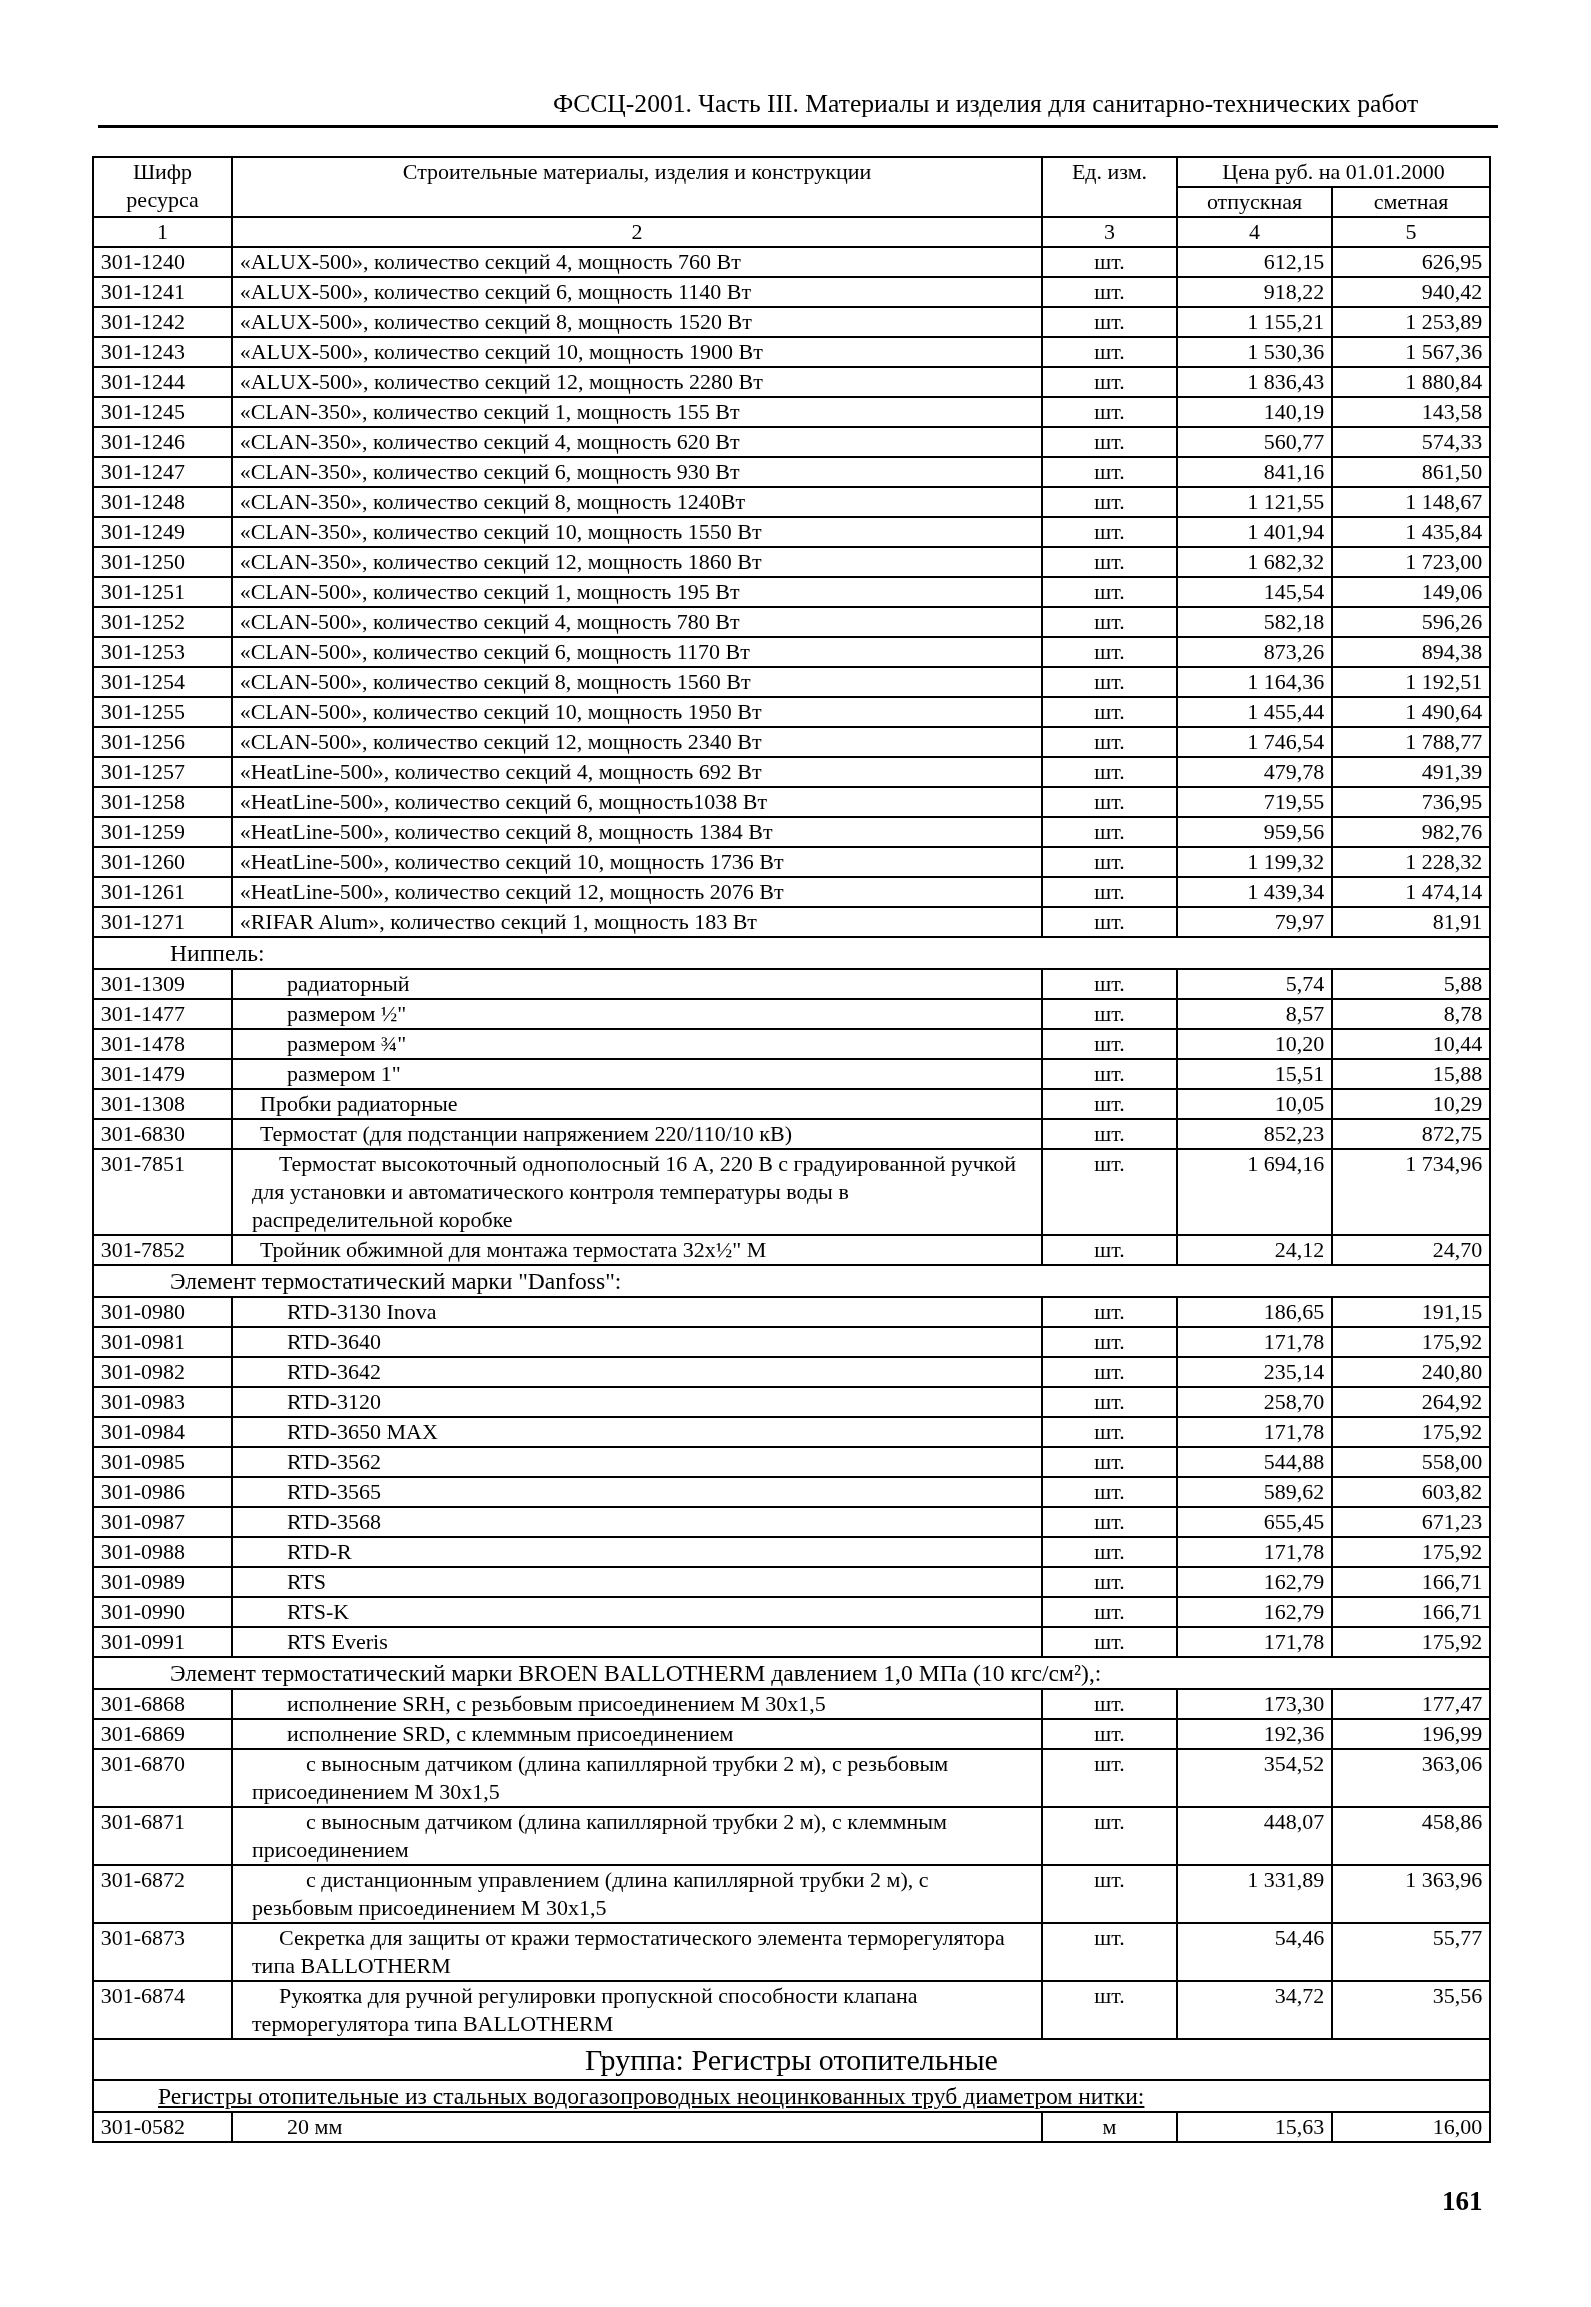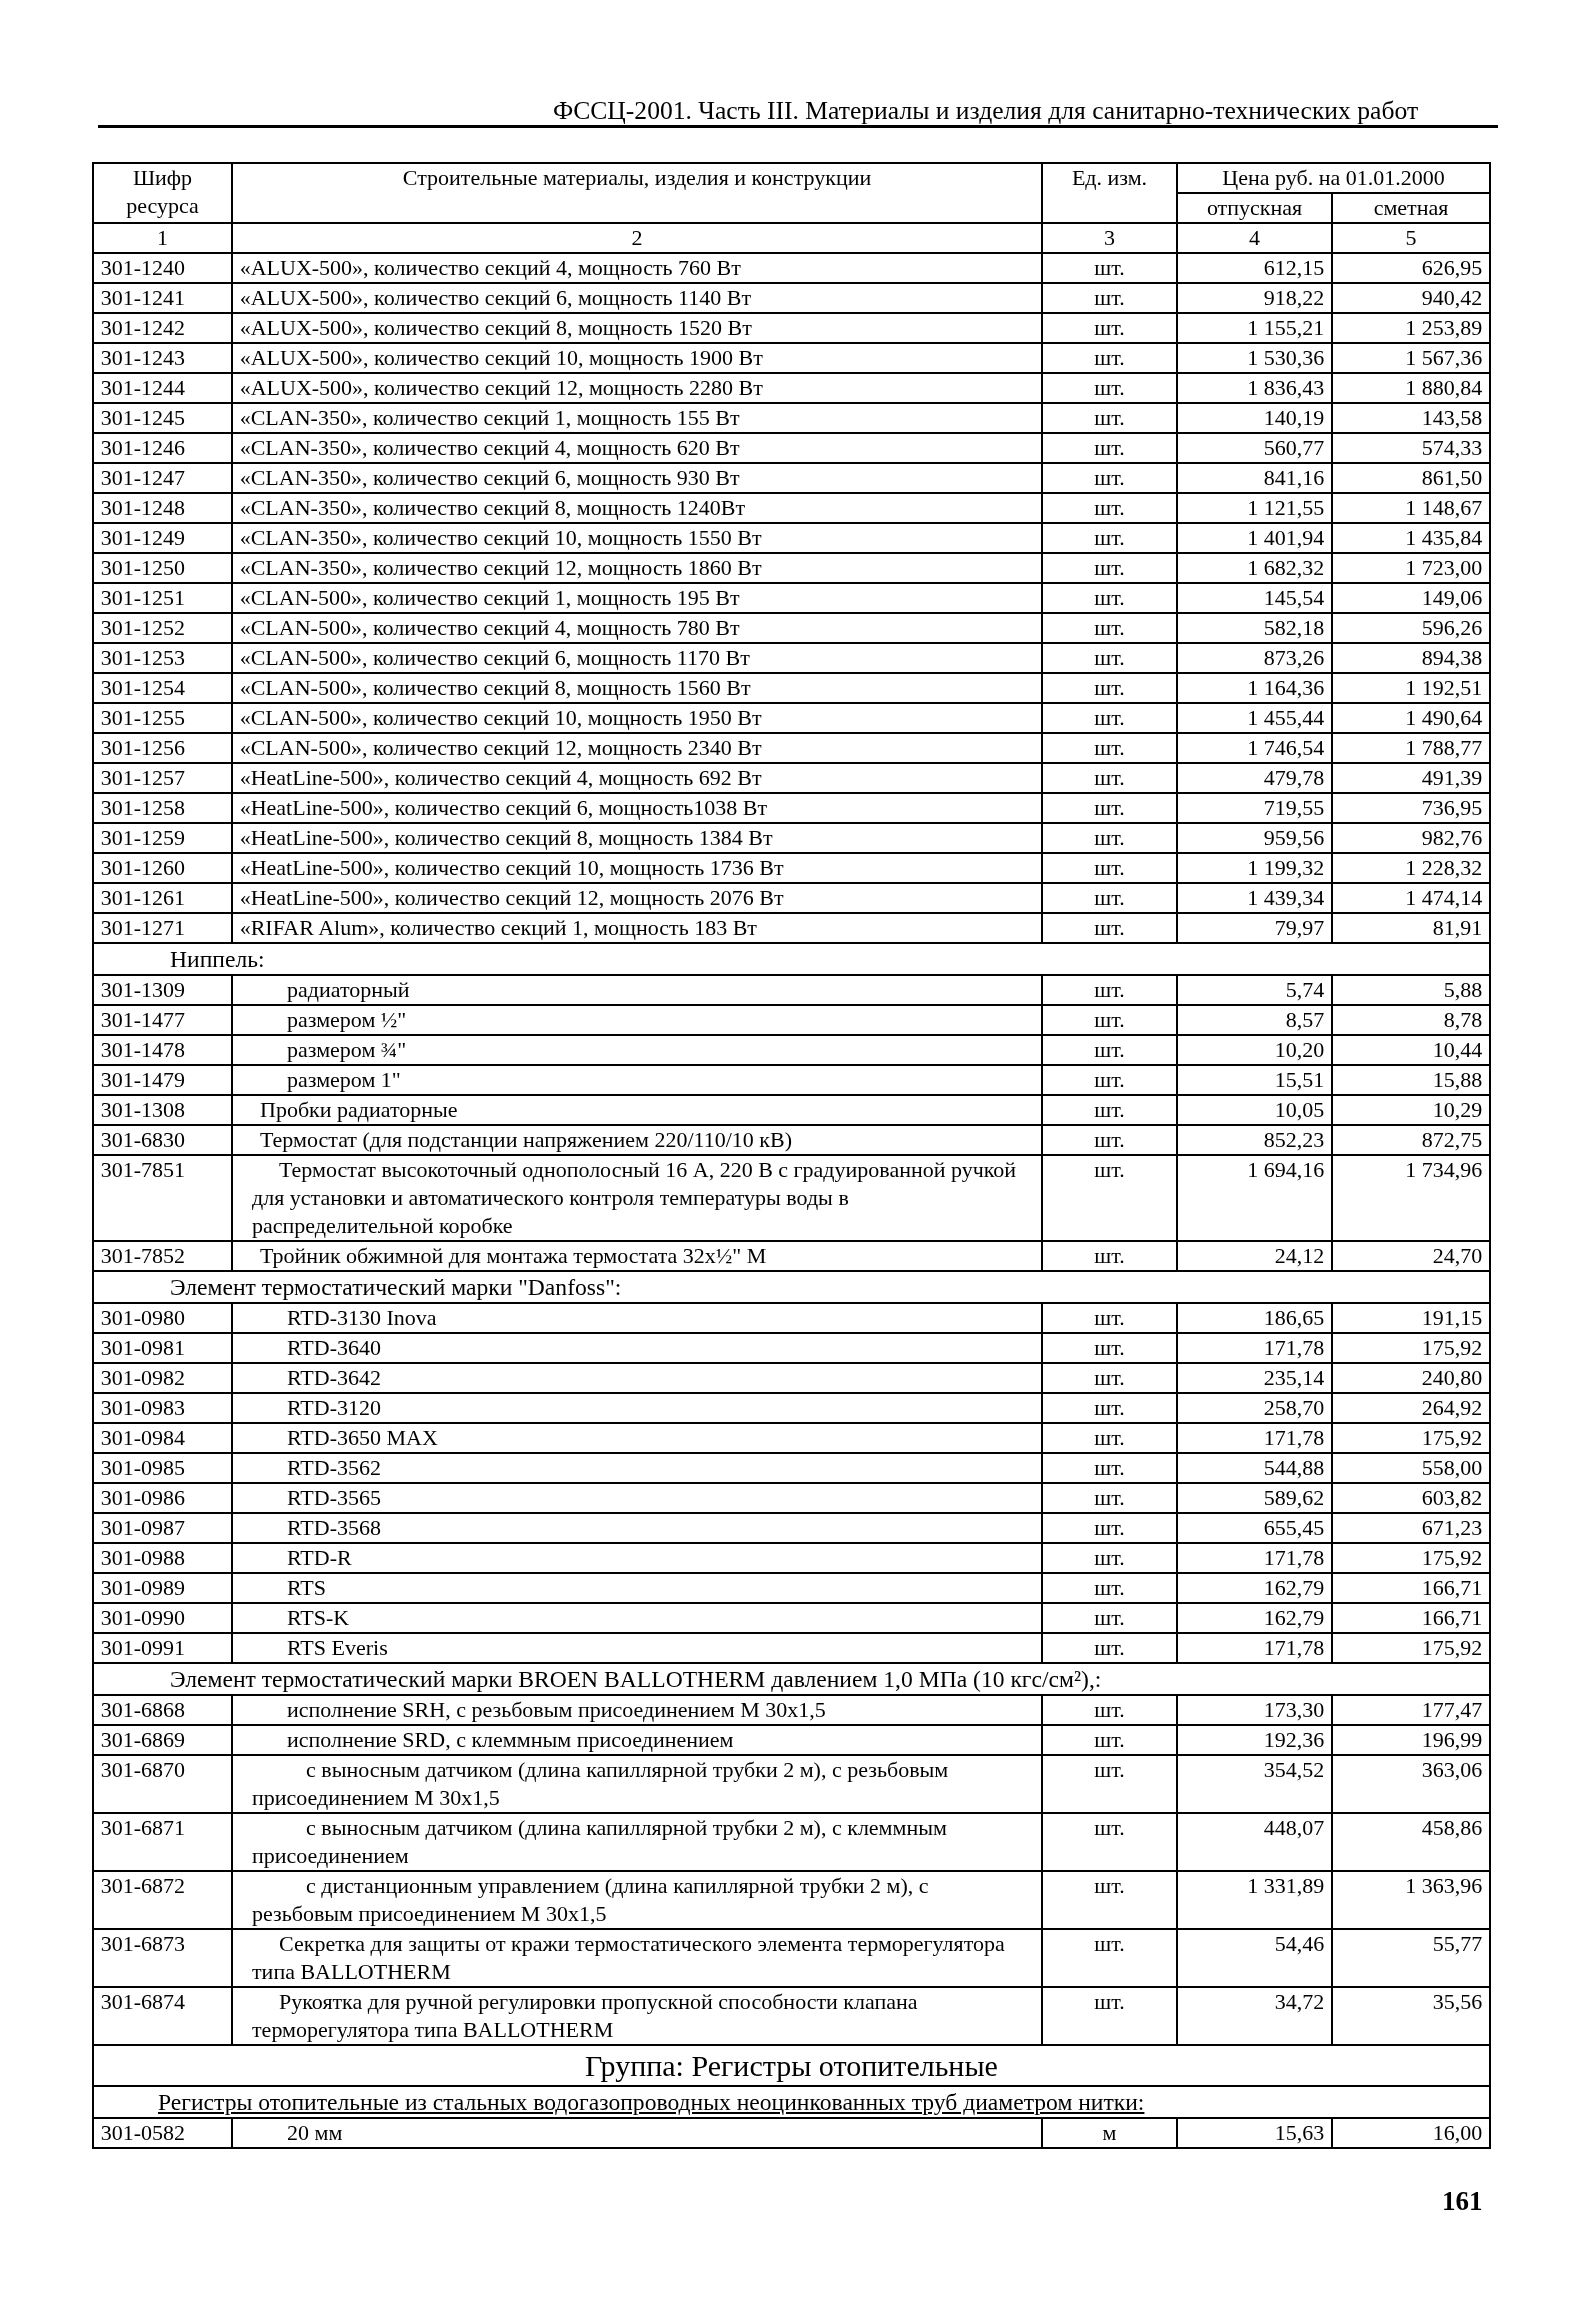--- a/index.html
+++ b/index.html
@@ -1,19 +1,19 @@
 <!DOCTYPE html>
 <html style="font-size:10.8px"><head>
 <meta charset="utf-8">
 <style>
   html, body { margin:0; padding:0; background:#ffffff; }
   body { width:1591px; height:2307px; position:relative; font-family:"Liberation Serif", "DejaVu Serif", serif; color:#000; overflow:hidden; }
-  .page-header { position:absolute; left:553px; top:96px; font-size:25.6px; white-space:nowrap; }
+  .page-header { position:absolute; left:553px; top:89px; font-size:25.6px; white-space:nowrap; }
   .header-rule { position:absolute; left:98px; top:125px; width:1400px; height:3.4px; background:#000; }
-  table.price { position:absolute; left:92px; top:162px; width:1397px; border-collapse:collapse; table-layout:fixed; }
+  table.price { position:absolute; left:92px; top:156px; width:1397px; border-collapse:collapse; table-layout:fixed; }
   table.price td { border:2px solid #000; padding:0 6.7px; font-size:22px; line-height:28px; vertical-align:top; }
   col.c1 { width:139px; } col.c2 { width:810px; } col.c3 { width:135px; } col.c4 { width:155px; } col.c5 { width:158px; }
   .hdr td { text-align:center; vertical-align:middle; font-size:19px; line-height:24px; padding:0 2.7px; }
   .hdr-small td { height:25.6px; }
   .num-row td { text-align:center; font-size:19px; line-height:24px; }
   td.code { white-space:nowrap; padding-left:4px; }
   td.unit { text-align:center; }
   td.price-val { text-align:right; white-space:nowrap; }
   td.desc { padding-left:47px; }
   td.desc.lvl0 { padding-left:27px; }

